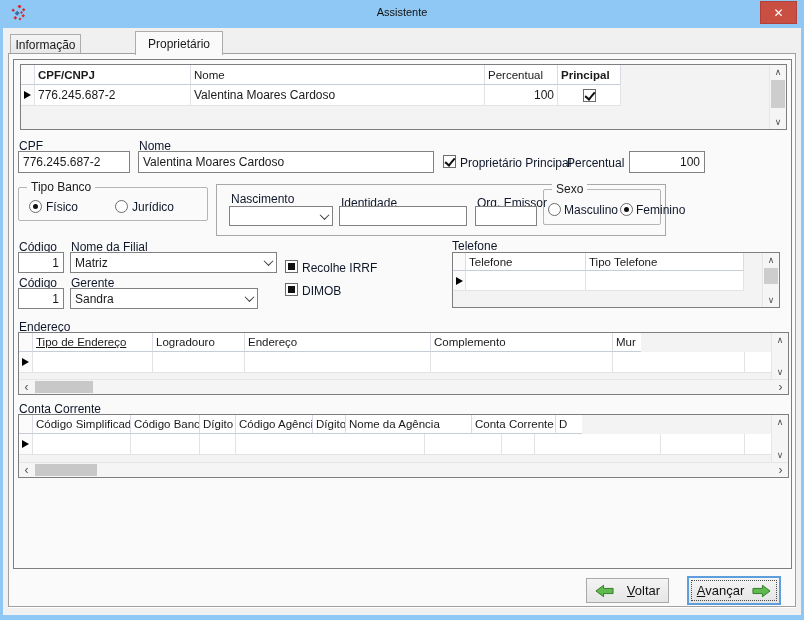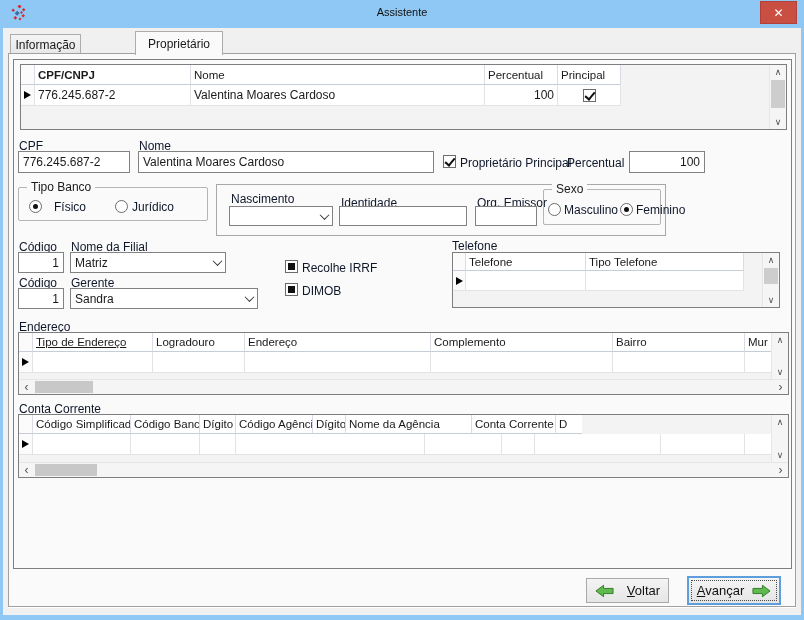--- a/index.html
+++ b/index.html
@@ -110,21 +110,21 @@
 
   <div class="tabpage">
     <div class="main-panel">
 
       <div class="grid" style="left:6px;top:4px;width:767px;height:66px;">
         <div class="ghead" style="top:0;height:20px;">
           <div class="gcell gsel" style="width:14px;"></div>
           <div class="gcell" style="width:156px;font-weight:bold;">CPF/CNPJ</div>
           <div class="gcell" style="width:294px;">Nome</div>
           <div class="gcell" style="width:73px;">Percentual</div>
-          <div class="gcell" style="width:63px;">Principal</div>
+          <div class="gcell" style="width:63px;font-weight:bold;">Principal</div>
         </div>
         <div class="grow" style="top:20px;height:21px;">
           <div class="gcell gsel" style="width:14px;">
               <span class="rowarrow"></span>
             </div>
           <div class="gcell" style="width:156px;">776.245.687-2</div>
           <div class="gcell" style="width:294px;">Valentina Moares Cardoso</div>
           <div class="gcell cellright" style="width:73px;">100</div>
           <div class="gcell cellcenter" style="width:63px;">
             <span class="cbx checked"></span>
@@ -148,21 +148,21 @@
       <span class="cbx abs checked" style="left:429px;top:95px;"></span>
       <div class="lbl" style="left:446px;top:96px;">Proprietário Principal</div>
       <div class="lbl" style="left:553px;top:96px;">Percentual</div>
       <div class="field right" style="left:615px;top:91px;width:76px;height:22px;">
         <span>100</span>
       </div>
 
       <div class="gbox" style="left:4px;top:127px;width:190px;height:34px;">
         <span class="legend">Tipo Banco</span>
         <span class="radio selected" style="left:10px;top:12px;"></span>
-        <div class="lbl" style="left:27px;top:12px;margin-left:8px;">Físico</div>
+        <div class="lbl" style="left:27px;top:12px;">Físico</div>
         <span class="radio" style="left:96px;top:12px;"></span>
         <div class="lbl" style="left:113px;top:12px;">Jurídico</div>
       </div>
 
       <div class="panelbox" style="left:202px;top:124px;width:450px;height:52px;">
         <div class="lbl" style="left:14px;top:7px;">Nascimento</div>
         <div class="field combo" style="left:12px;top:21px;width:104px;height:20px;">
           <span></span>
           <span class="chev"></span>
         </div>
@@ -181,21 +181,21 @@
           <span class="radio selected" style="left:76px;top:13px;"></span>
           <div class="lbl" style="left:92px;top:13px;">Feminino</div>
         </div>
       </div>
 
       <div class="lbl" style="left:5px;top:180px;">Código</div>
       <div class="field right" style="left:4px;top:192px;width:46px;height:21px;">
         <span>1</span>
       </div>
       <div class="lbl" style="left:57px;top:180px;">Nome da Filial</div>
-      <div class="field combo" style="left:56px;top:192px;width:156px;height:21px;">
+      <div class="field combo" style="left:56px;top:192px;width:207px;height:21px;">
         <span>Matriz</span>
         <span class="chev"></span>
       </div>
       <div class="lbl" style="left:5px;top:216px;">Código</div>
       <div class="field right" style="left:4px;top:228px;width:46px;height:21px;">
         <span>1</span>
       </div>
       <div class="lbl" style="left:57px;top:216px;">Gerente</div>
       <div class="field combo" style="left:56px;top:228px;width:188px;height:21px;">
         <span>Sandra</span>
@@ -228,21 +228,20 @@
       </div>
 
       <div class="lbl" style="left:5px;top:260px;">Endereço</div>
       <div class="grid" style="left:4px;top:272px;width:771px;height:63px;">
         <div class="ghead" style="top:0;height:19px;">
           <div class="gcell gsel" style="width:14px;"></div>
           <div class="gcell" style="width:120px;text-decoration:underline;">Tipo de Endereço</div>
           <div class="gcell" style="width:92px;">Logradouro</div>
           <div class="gcell" style="width:186px;">Endereço</div>
           <div class="gcell" style="width:182px;">Complemento</div>
-          <div class="gcell" style="width:132px;">Bairro</div>
           <div class="gcell" style="width:28px;border-right:none;">Mur</div>
         </div>
         <div class="grow" style="top:19px;height:21px;">
           <div class="gcell gsel" style="width:14px;">
               <span class="rowarrow"></span>
             </div>
           <div class="gcell" style="width:120px;"></div>
           <div class="gcell" style="width:92px;"></div>
           <div class="gcell" style="width:186px;"></div>
           <div class="gcell" style="width:182px;"></div>

